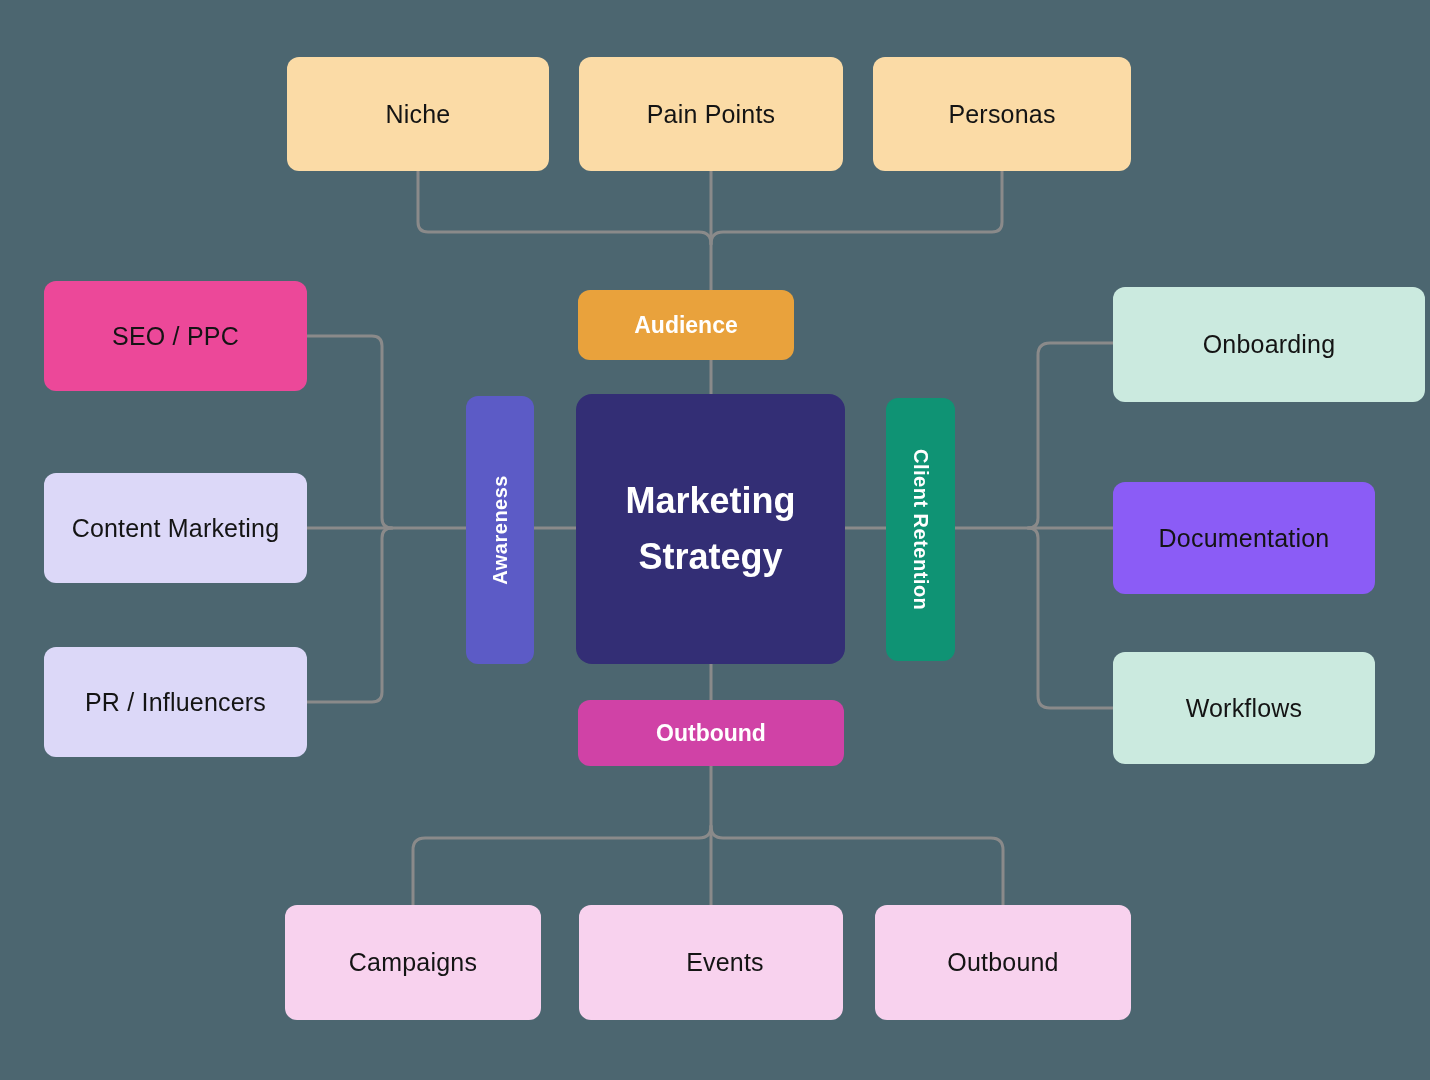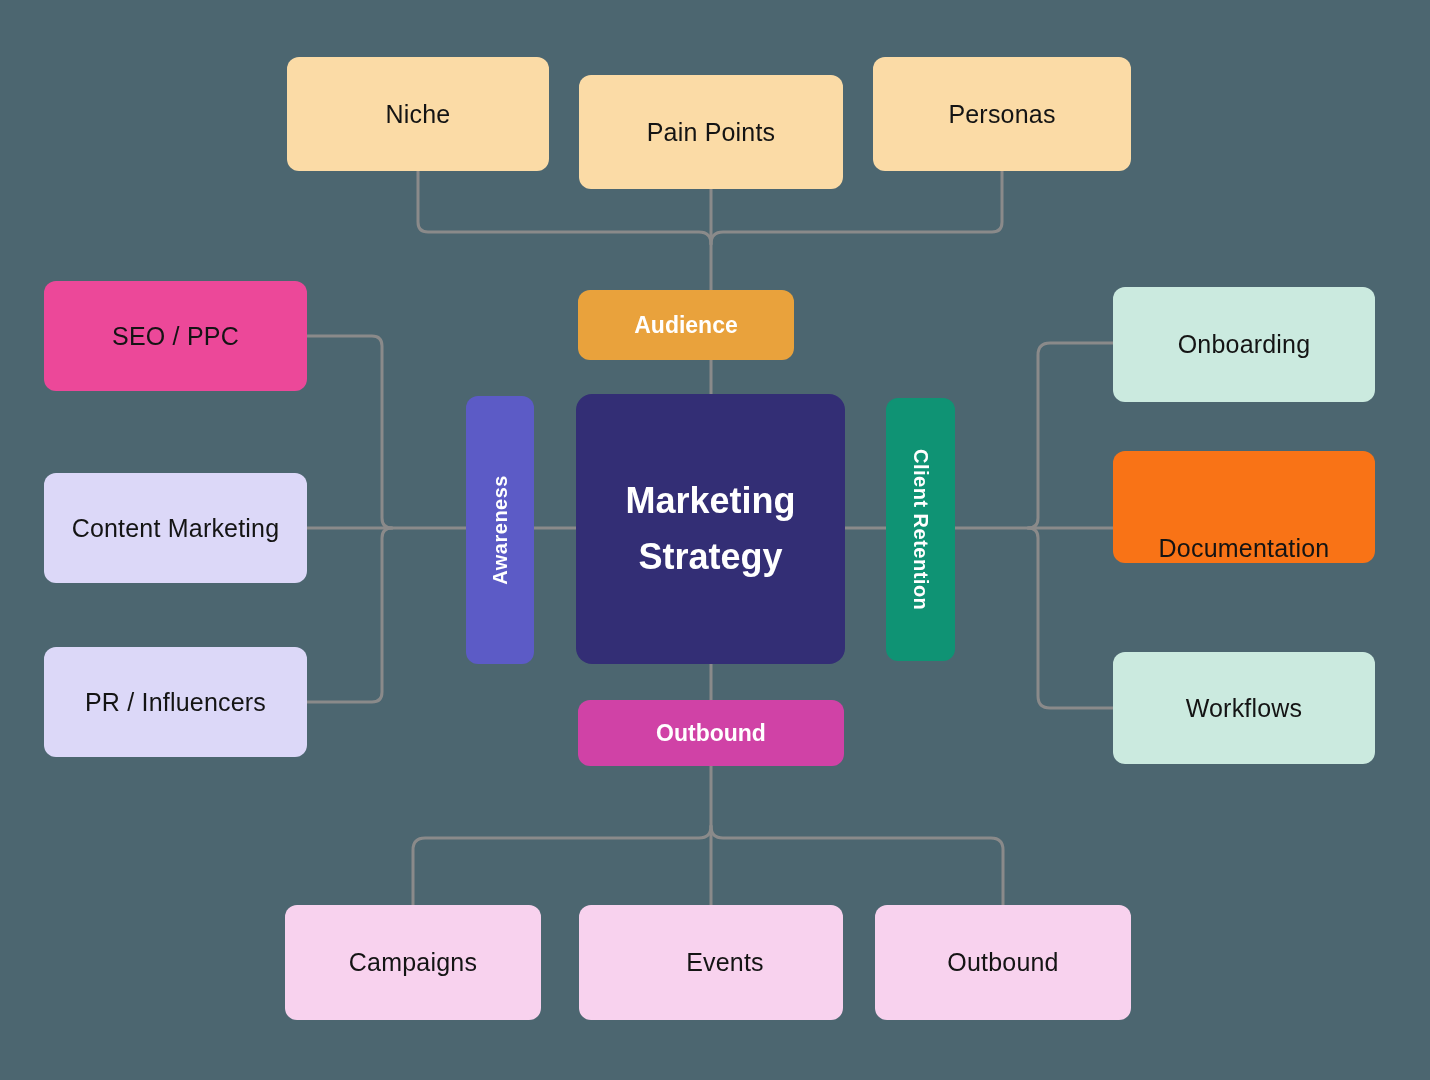--- a/index.html
+++ b/index.html
@@ -76,21 +76,21 @@
       <path d="M711,664 V700"></path>
       <path d="M711,766 V905"></path>
       <path d="M711,826 Q711,838 699,838 H425 Q413,838 413,850 V905"></path>
       <path d="M711,826 Q711,838 723,838 H991 Q1003,838 1003,850 V905"></path>
     </g>
   </svg>
 
   <div class="node child-node" style="left: 287px; top: 57px; width: 262px; height: 114px; background: rgb(251, 219, 166); color: rgb(20, 20, 20);">
     <span>Niche</span>
   </div>
-  <div class="node child-node" style="left: 579px; top: 75px; width: 264px; height: 114px; background: rgb(251, 219, 166); color: rgb(20, 20, 20);">
+  <div class="node child-node" style="left: 579px; top: 57px; width: 264px; height: 114px; background: rgb(251, 219, 166); color: rgb(20, 20, 20);">
     <span>Pain Points</span>
   </div>
   <div class="node child-node" style="left: 873px; top: 57px; width: 258px; height: 114px; background: rgb(251, 219, 166); color: rgb(20, 20, 20);">
     <span>Personas</span>
   </div>
 
   <div class="node branch-node" style="left: 578px; top: 290px; width: 216px; height: 70px; background: rgb(233, 162, 60); color: rgb(255, 255, 255);">
     <span>Audience</span>
   </div>
 
@@ -109,24 +109,24 @@
   </div>
 
   <div class="node center-node" style="left: 576px; top: 394px; width: 269px; height: 270px; background: rgb(51, 46, 117); color: rgb(255, 255, 255);">
     <span>Marketing Strategy</span>
   </div>
 
   <div class="node pill-vert" style="left: 886px; top: 398px; width: 69px; height: 263px; background: rgb(15, 147, 116); color: rgb(255, 255, 255);">
     <span>Client Retention</span>
   </div>
 
-  <div class="node child-node" style="left: 1113px; top: 287px; width: 262px; height: 115px; background: rgb(203, 234, 223); color: rgb(20, 20, 20);">
+  <div class="node child-node" style="left: 1113px; top: 287px; width: 312px; height: 115px; background: rgb(203, 234, 223); color: rgb(20, 20, 20);">
     <span>Onboarding</span>
   </div>
-  <div class="node child-node" style="left: 1113px; top: 451px; width: 262px; height: 112px; background: #f97316; color: rgb(20, 20, 20); align-items: flex-end;">
+  <div class="node child-node" style="left: 1113px; top: 482px; width: 262px; height: 112px; background: #8b5cf6; color: rgb(20, 20, 20);">
     <span>Documentation</span>
   </div>
   <div class="node child-node" style="left: 1113px; top: 652px; width: 262px; height: 112px; background: rgb(203, 234, 223); color: rgb(20, 20, 20);">
     <span>Workflows</span>
   </div>
 
   <div class="node branch-node" style="left: 578px; top: 700px; width: 266px; height: 66px; background: rgb(208, 66, 166); color: rgb(255, 255, 255);">
     <span>Outbound</span>
   </div>
 

